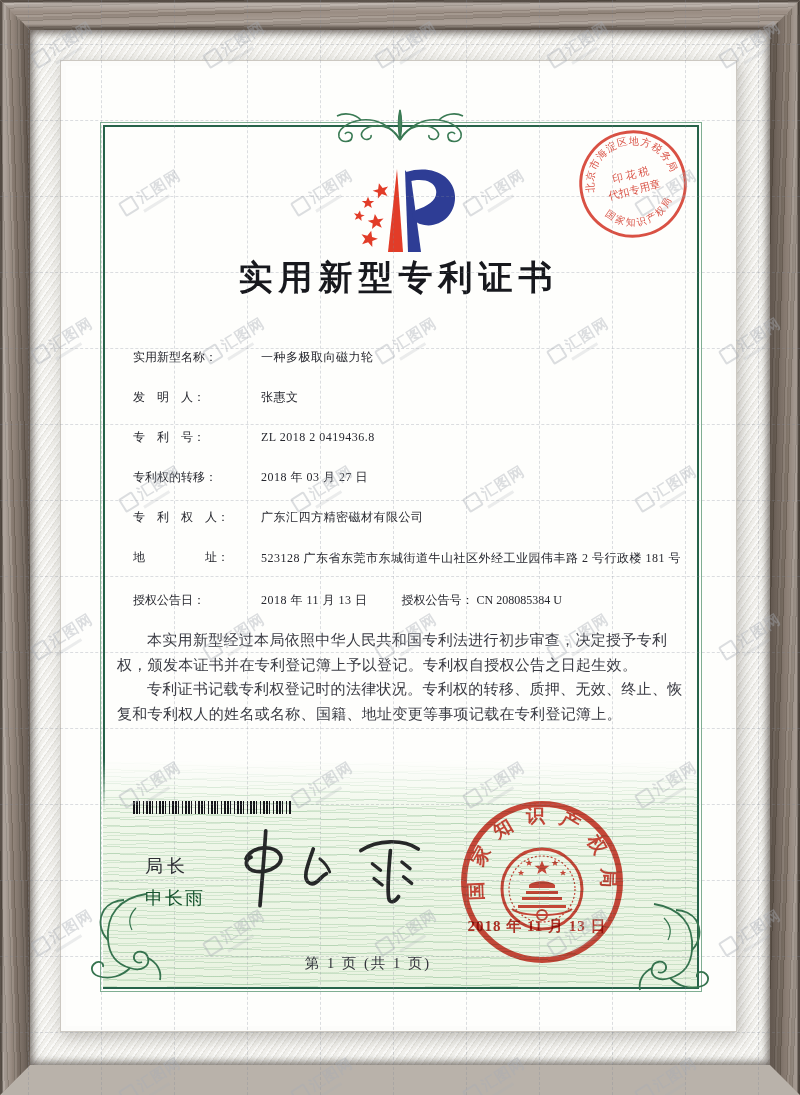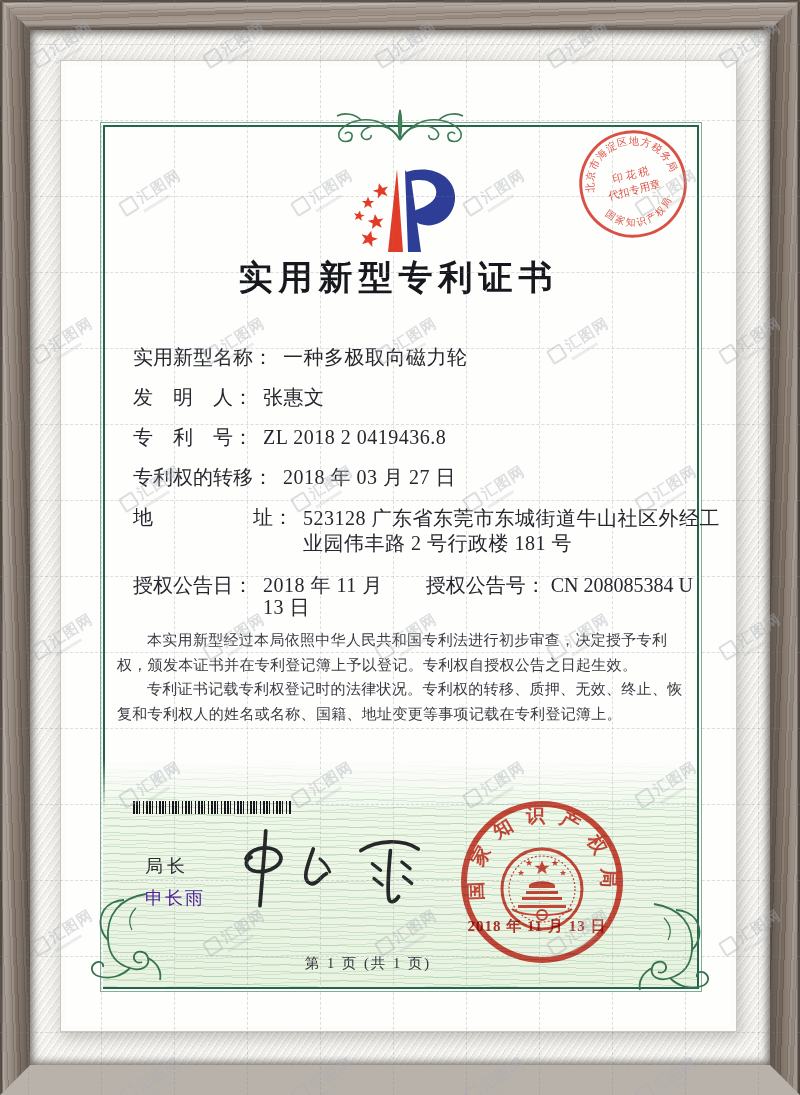--- a/index.html
+++ b/index.html
@@ -41,33 +41,33 @@
       repeating-linear-gradient(-2deg,rgba(122,178,128,.22) 0 1px,rgba(0,0,0,0) 1px 9px),
       linear-gradient(#f1f8ec,#e9f3e1);
     -webkit-mask-image:linear-gradient(to bottom,transparent,#000 50px);
             mask-image:linear-gradient(to bottom,transparent,#000 50px);}
   .ornament{position:absolute;}
   
   .certnum{position:absolute;left:67px;top:84px;font-size:17px;letter-spacing:3px;color:#33343c;}
   .logo{position:absolute;left:274px;top:100px;}
   .title{position:absolute;left:0;top:189px;width:665px;text-align:center;font-size:34px;
     font-weight:bold;letter-spacing:6px;color:#17181d;}
-  .fields{position:absolute;left:67px;top:280px;width:560px;font-size:20px;color:#26272e;}
+  .fields{position:absolute;left:67px;top:280px;width:560px;font-size:12px;color:#26272e;}
   .field-row{display:flex;align-items:flex-start;line-height:22px;margin-bottom:18px;}
   .flabel{flex:0 0 auto;min-width:118px;white-space:pre;}
   .fvalue{margin-left:10px;letter-spacing:.5px;}
   .field-row.addr .fvalue{flex:0 0 436px;line-height:25px;}
   .grant-group{margin-left:34px;white-space:nowrap;}
   .paras{position:absolute;left:51px;top:562px;width:568px;font-size:15px;line-height:24.5px;
     color:#3a3b43;letter-spacing:.3px;}
   .paras p{margin:0;text-indent:2em;}
   .barcode{position:absolute;left:67px;top:735px;width:158px;height:13px;
     background:repeating-linear-gradient(90deg,#15151a 0 2px,rgba(0,0,0,0) 2px 3px,#15151a 3px 5px,rgba(0,0,0,0) 5px 6px,#15151a 6px 7px,rgba(0,0,0,0) 7px 10px,#15151a 10px 11px,rgba(0,0,0,0) 11px 13px);}
   .signer-title{position:absolute;left:79px;top:788px;font-size:18px;letter-spacing:4px;color:#2b2c32;}
-  .signer-name{position:absolute;left:79px;top:820px;font-size:18px;letter-spacing:2px;color:#4c1d95;}
+  .signer-name{position:absolute;left:79px;top:820px;font-size:18px;letter-spacing:2px;color:#14532d;}
   .signature{position:absolute;left:148px;top:760px;mix-blend-mode:multiply;}
   .seal-bottom{position:absolute;left:391px;top:731px;mix-blend-mode:multiply;opacity:.9;}
   .seal-date{position:absolute;left:381px;top:851px;width:180px;text-align:center;font-size:15px;
     letter-spacing:1px;color:#c0342a;font-weight:bold;mix-blend-mode:multiply;}
   .seal-top{position:absolute;left:509px;top:60px;transform:rotate(-14deg);mix-blend-mode:multiply;opacity:.88;}
   .footer{position:absolute;left:34px;top:888px;width:536px;text-align:center;font-size:14.5px;
     letter-spacing:2px;color:#33343c;}
   
   .grid-overlay{position:absolute;inset:0;pointer-events:none;z-index:40;}
   .gline-h{position:absolute;left:0;width:800px;height:0;border-top:1px dashed rgba(130,138,150,.28);}
@@ -173,20 +173,24 @@
           <span class="flabel">发　明　人：</span>
           <span class="fvalue">张惠文</span>
         </div>
         <div class="field-row">
           <span class="flabel">专　利　号：</span>
           <span class="fvalue">ZL 2018 2 0419436.8</span>
         </div>
         <div class="field-row">
           <span class="flabel">专利权的转移：</span>
           <span class="fvalue">2018 年 03 月 27 日</span>
+        </div>
+        <div class="field-row">
+          <span class="flabel">专　利　权　人：</span>
+          <span class="fvalue">广东汇四方精密磁材有限公司</span>
         </div>
         <div class="field-row addr">
           <span class="flabel">地　　　　　址：</span>
           <span class="fvalue">523128 广东省东莞市东城街道牛山社区外经工业园伟丰路 2 号行政楼 181 号</span>
         </div>
         <div class="field-row">
           <span class="flabel">授权公告日：</span>
           <span class="fvalue">2018 年 11 月 13 日</span>
           <span class="grant-group"><span>授权公告号：</span><span> CN 208085384 U</span></span>
         </div>

